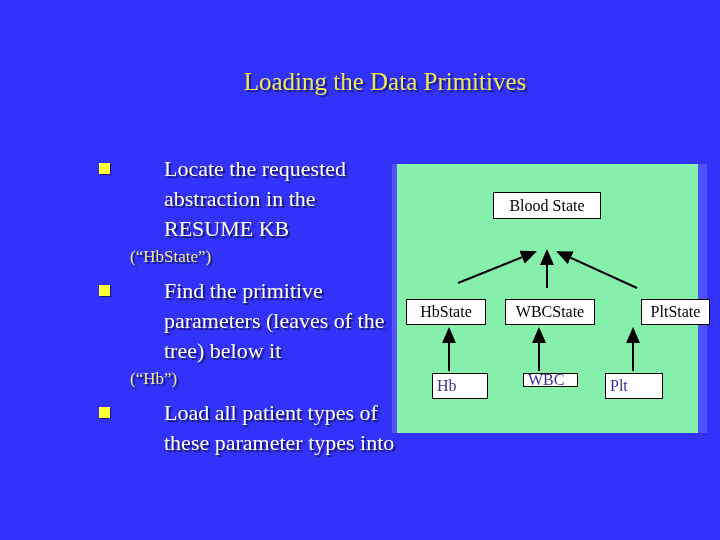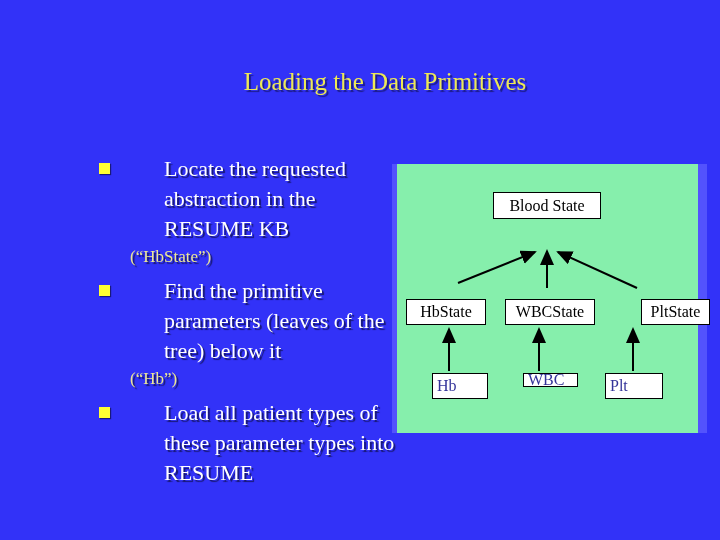--- a/index.html
+++ b/index.html
@@ -86,21 +86,20 @@
         <div>tree) below it</div>
       </div>
     </div>
     <div class="bullet-note">(“Hb”)</div>
 
     <div class="bullet-item">
       <span class="bullet-square"></span>
       <div class="bullet-text">
         <div>Load all patient types of</div>
         <div>these parameter types into</div>
-        <div>RESUME</div>
       </div>
     </div>
 
   </div>
 
   <div id="panel-halo">
     <div id="panel">
 
       <svg id="edges" width="301" height="269">
         <defs>

